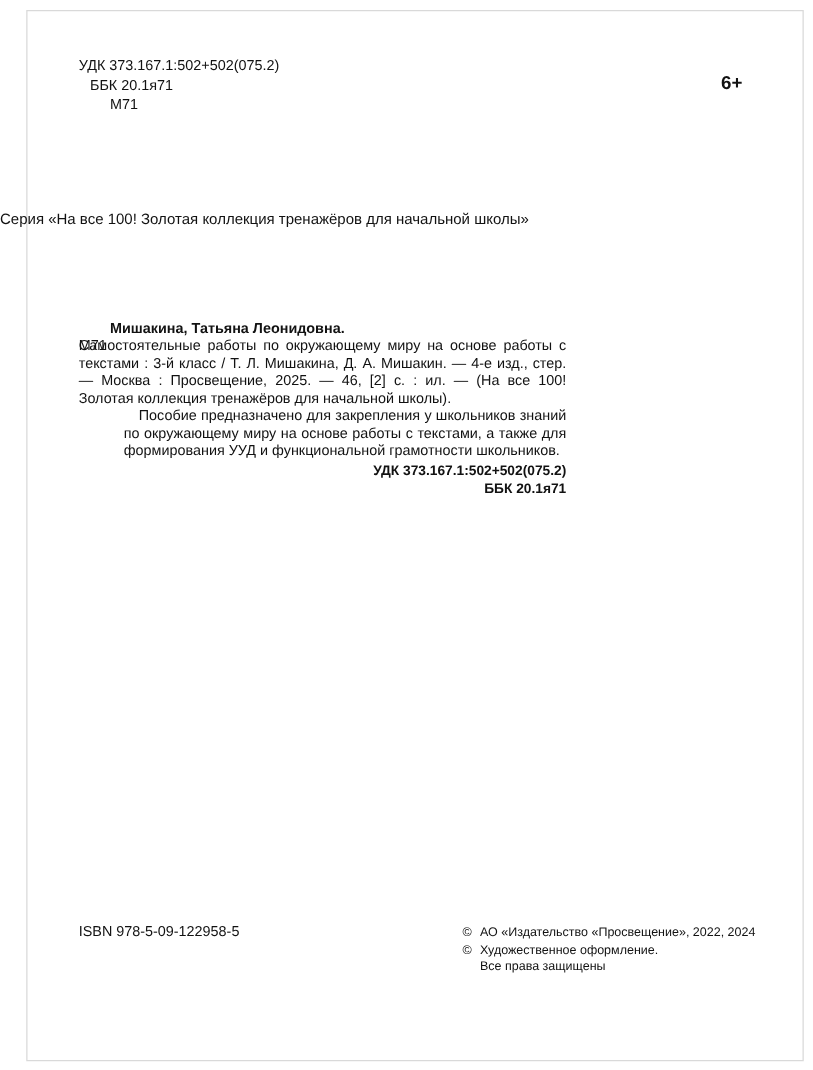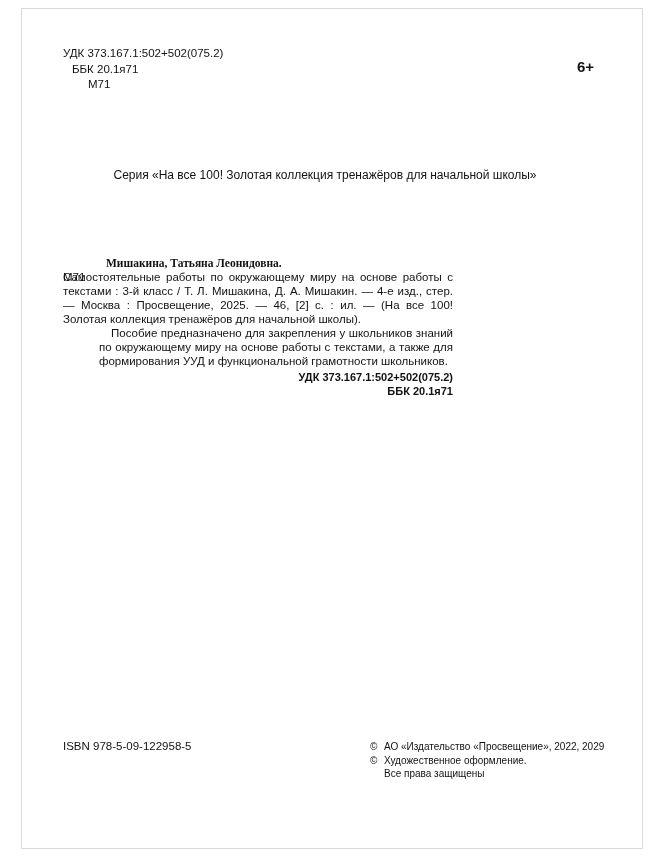--- a/index.html
+++ b/index.html
@@ -35,36 +35,35 @@
     top: 58px; right: 56px;
     font-size: 15px;
     font-weight: bold;
   }
 
   
   .series-line {
     position: absolute;
     left: 0; right: 0;
     top: 168px;
-    text-align: center;
+    text-align: left;
     font-size: 12px;
   }
 
   
   .bib-block {
     position: absolute;
     left: 63px; top: 256px;
     width: 390px;
     font-size: 11.5px;
     line-height: 14px;
   }
   .bib-author {
     font-weight: bold;
-    margin-left: 43px;
-    font-family: Liberation Serif, serif;
+    margin-left: 25px;
   }
   .bib-entry { position: relative; }
   .bib-margin-code {
     position: absolute;
     left: 0; top: 0;
   }
   .bib-desc {
     text-align: justify;
   }
   .bib-isbn {
@@ -132,21 +131,21 @@
       <div>УДК 373.167.1:502+502(075.2)</div>
       <div>ББК 20.1я71</div>
     </div>
   </div>
 
   <div class="footer-isbn">ISBN 978-5-09-122958-5</div>
 
   <div class="copyright-block">
     <div class="copy-row">
       <span class="copy-sym">©</span>
-      <span class="copy-text">АО «Издательство «Просвещение», 2022, 2029</span>
+      <span class="copy-text">АО «Издательство «Просвещение», 2022, 2024</span>
     </div>
     <div class="copy-row">
       <span class="copy-sym">©</span>
       <span class="copy-text">Художественное оформление.</span>
     </div>
     <div class="copy-row">
       <span class="copy-sym"></span>
       <span class="copy-text">Все права защищены</span>
     </div>
   </div>

